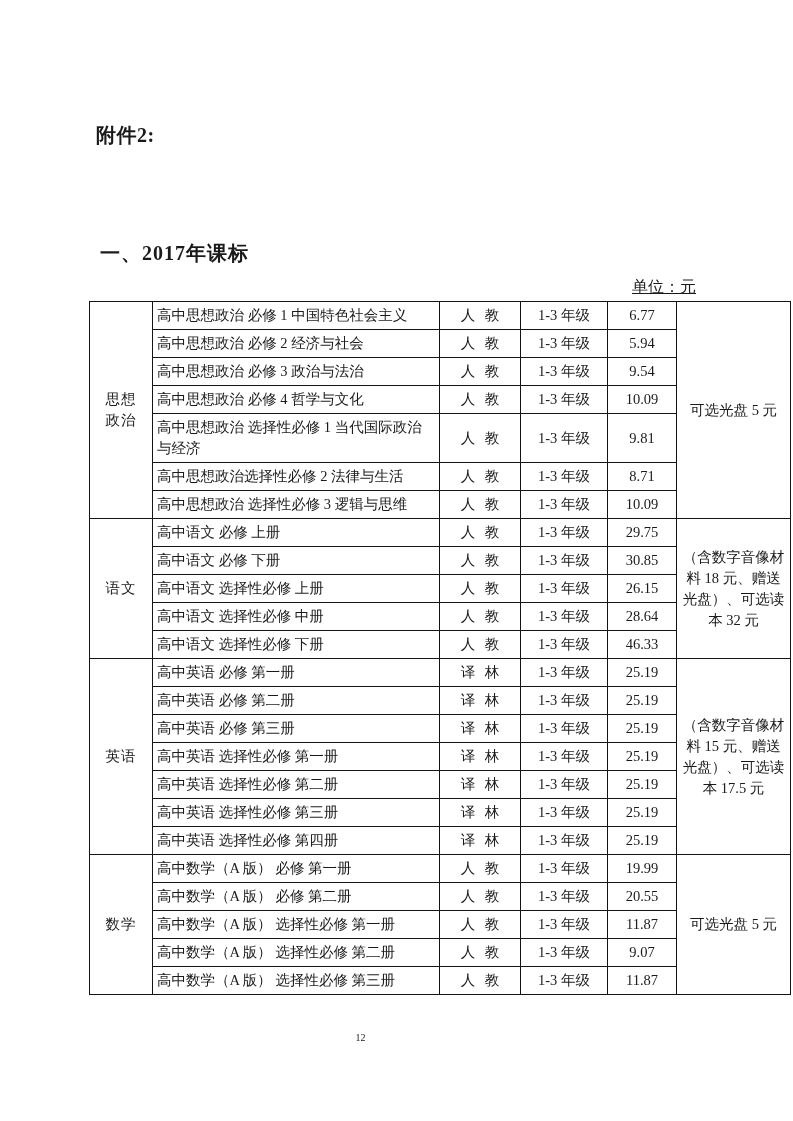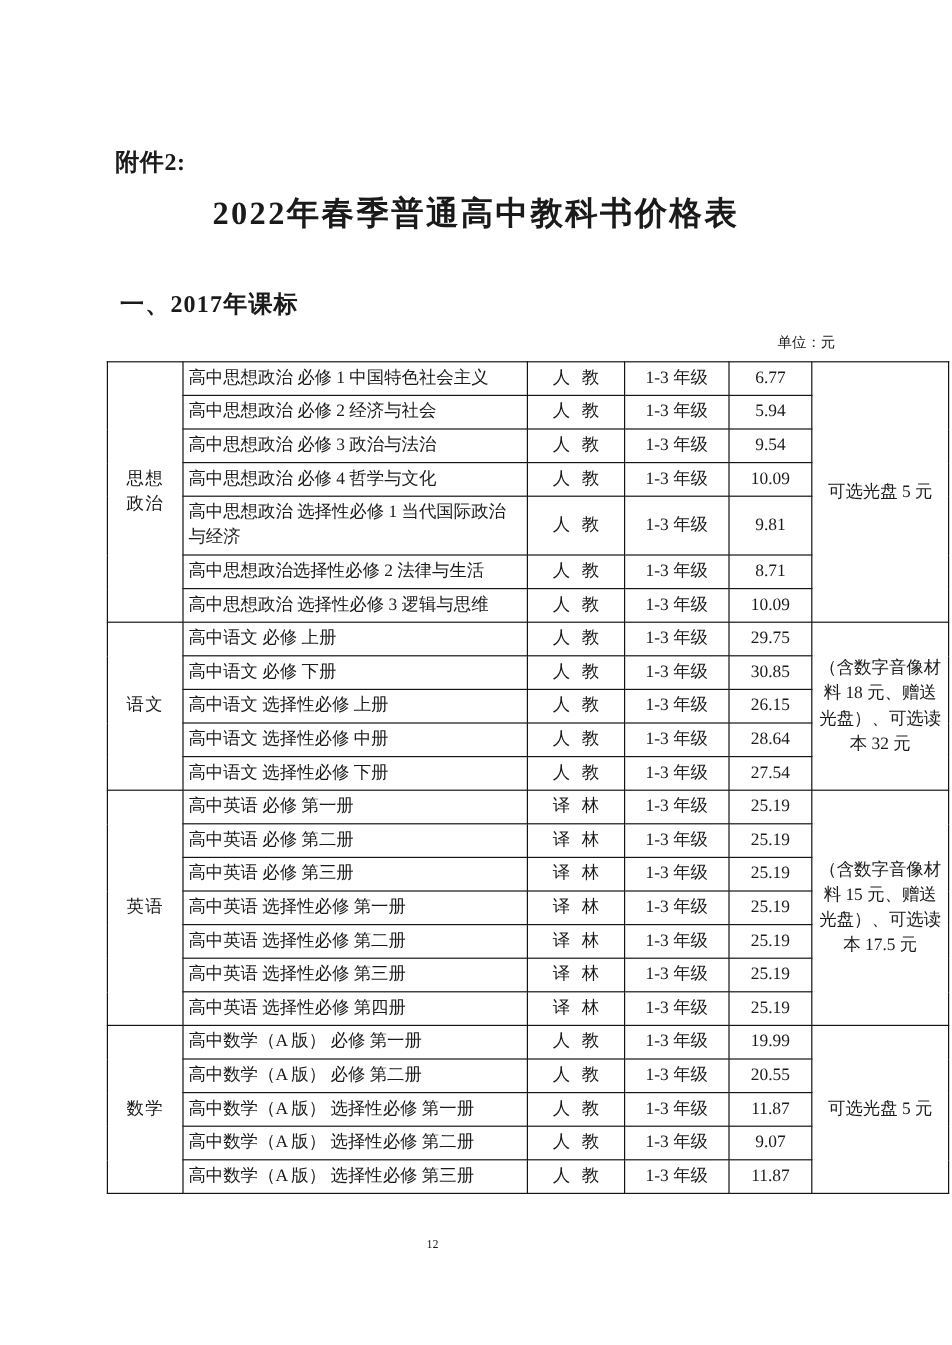--- a/index.html
+++ b/index.html
@@ -44,21 +44,22 @@
     left: 100px;
     top: 240px;
     font-size: 20px;
     font-weight: bold;
     letter-spacing: 1px;
   }
   .unit-note {
     position: absolute;
     right: 97px;
     top: 277px;
-    font-size: 12px;
+    font-size: 16px;
+    text-decoration: underline;
   }
   table.price {
     position: absolute;
     left: 89px;
     top: 301px;
     width: 617px;
     border-collapse: collapse;
     table-layout: fixed;
   }
   table.price td {
@@ -112,21 +113,20 @@
     font-family: "Liberation Serif", serif;
   }
 </style>
 </head>
 <body>
 
 <div class="page">
 
   <div class="attach-label">附件2:</div>
 
-  <div class="doc-title">2022年春季普通高中教科书价格表</div>
 
   <div class="section-title">一、2017年课标</div>
 
   <div class="unit-note">单位：元</div>
 
   <table class="price">
     <tbody id="table-body">
         <tr>
           <td class="subject" rowspan="7" style="white-space: pre-line;">思想
 政治</td>
@@ -195,21 +195,21 @@
         <tr>
           <td class="name">高中语文  选择性必修  中册</td>
           <td class="pub">人 教</td>
           <td class="grade">1-3 年级</td>
           <td class="price">28.64</td>
         </tr>
         <tr>
           <td class="name">高中语文  选择性必修  下册</td>
           <td class="pub">人 教</td>
           <td class="grade">1-3 年级</td>
-          <td class="price">27.54</td>
+          <td class="price">46.33</td>
         </tr>
         <tr>
           <td class="subject" rowspan="7" style="white-space: pre-line;">英语</td>
           <td class="name">高中英语  必修  第一册</td>
           <td class="pub">译 林</td>
           <td class="grade">1-3 年级</td>
           <td class="price">25.19</td>
           <td class="note" rowspan="7">（含数字音像材料 15 元、赠送光盘）、可选读本 17.5 元</td>
         </tr>
         <tr>

